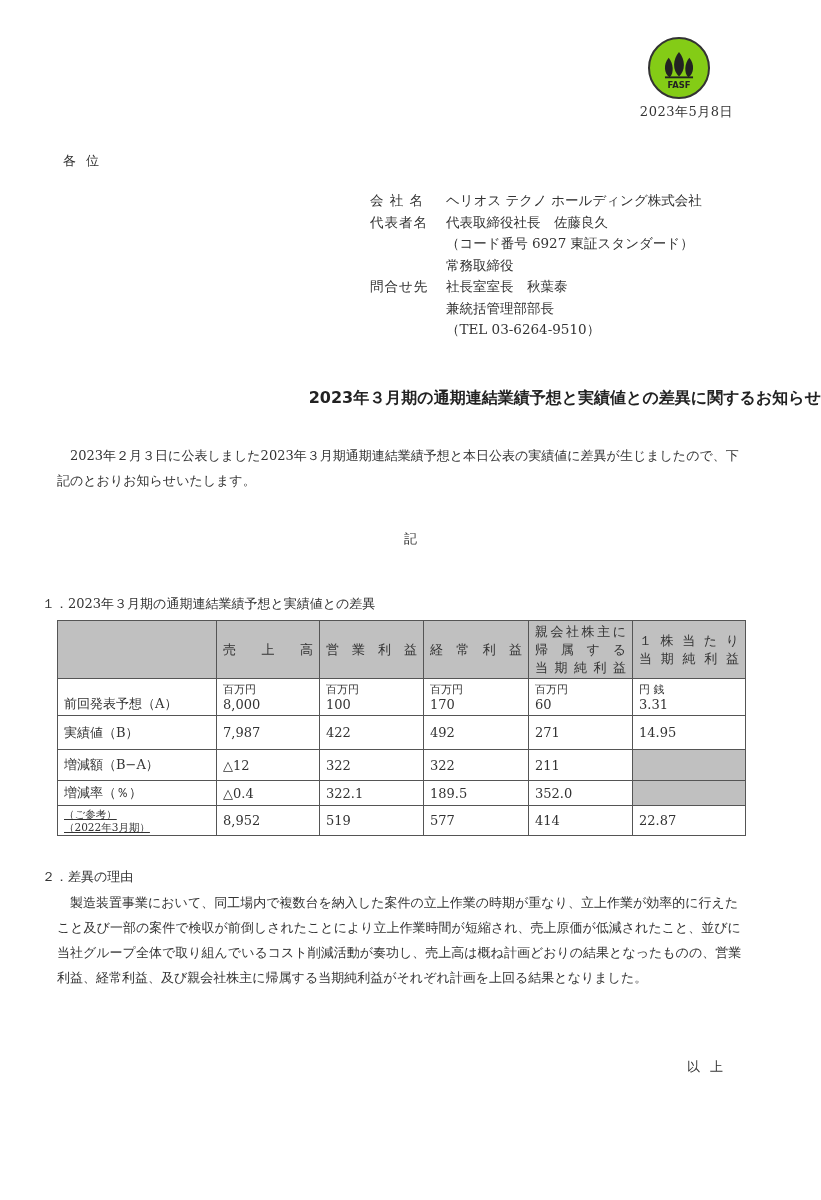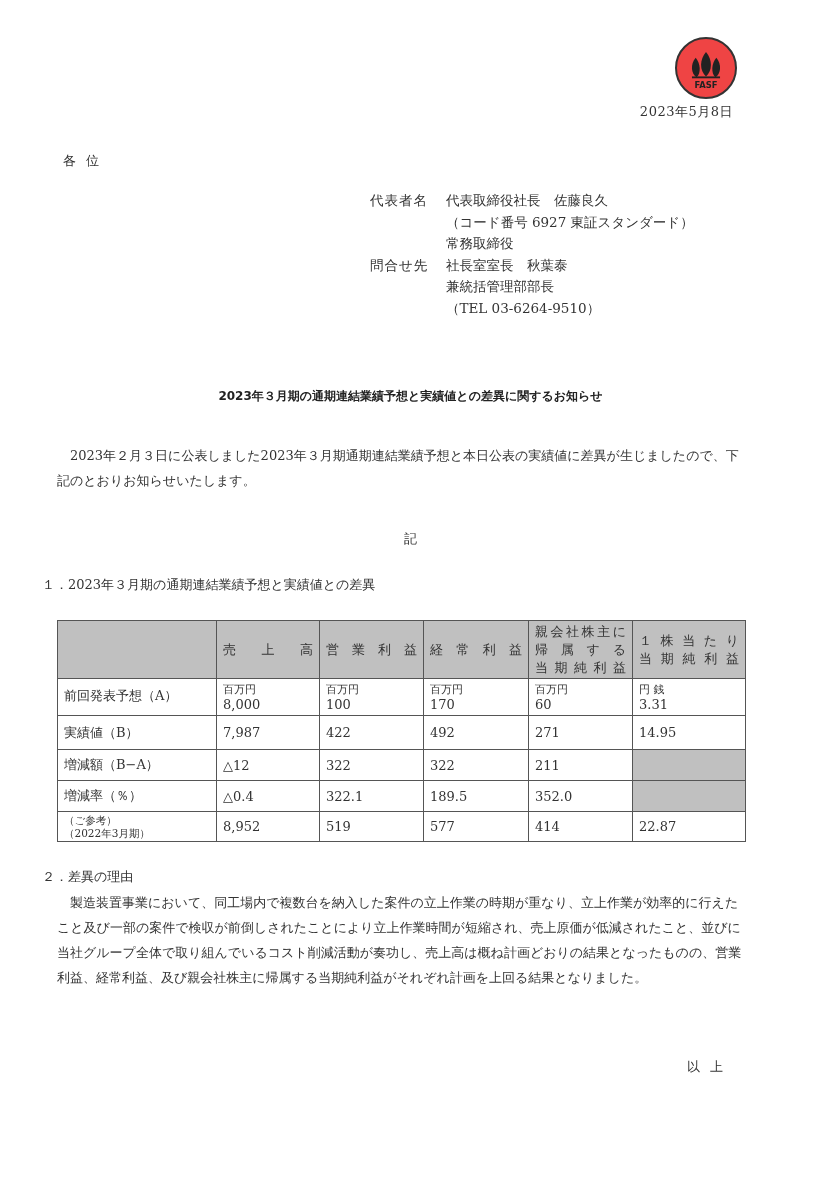--- a/index.html
+++ b/index.html
@@ -3,53 +3,53 @@
 <meta charset="utf-8">
 <style>
   html, body { margin: 0; padding: 0; background: #ffffff; }
   body {
     width: 821px; height: 1200px; position: relative; overflow: hidden;
     font-family: "DejaVu Serif", "Liberation Serif", serif;
     color: #333333;
   }
   .abs { position: absolute; }
   .logo {
-    left: 675px; top: 37px; width: 62px; height: 62px;
+    left: 648px; top: 37px; width: 62px; height: 62px;
     border: 2px solid #333; border-radius: 50%; box-sizing: border-box;
-    background: #ef4444;
+    background: #84cc16;
   }
   .logo svg { width: 100%; height: 100%; display: block; }
   .date { right: 88px; top: 103px; font-size: 13px; letter-spacing: 0.5px; }
   .addressee { left: 63px; top: 152px; font-size: 13px; letter-spacing: 10px; }
   .sender { left: 370px; top: 190px; font-size: 13.5px; line-height: 21.5px; }
   .sender-row { display: flex; }
   .sender-label { width: 76px; letter-spacing: 1px; }
   .sender-value { width: 296px; }
   .title {
-    left: 0; width: 821px; top: 388px; text-align: center;
+    left: 0; width: 821px; top: 388px; text-align: right;
     font-family: "DejaVu Sans", "Liberation Sans", sans-serif;
-    font-weight: bold; font-size: 12px; color: #222;
+    font-weight: bold; font-size: 16px; color: #222;
   }
   .intro { left: 57px; top: 443px; width: 690px; font-size: 13px; line-height: 25px; text-indent: 1em; }
   .ki { left: 0; width: 821px; top: 530px; text-align: center; font-size: 13px; }
-  .sec1 { left: 42px; top: 576px; font-size: 13px; }
+  .sec1 { left: 42px; top: 595px; font-size: 13px; }
   .period { left: 66px; top: 632px; font-size: 13px; }
   table.results {
     position: absolute; left: 57px; top: 620px;
     border-collapse: collapse; font-size: 13px; table-layout: fixed;
   }
   table.results td, table.results th {
     border: 1.5px solid #555; padding: 0 6px; font-weight: normal;
   }
   table.results th { background: #c0c0c0; height: 57px; }
   .hdr-multi { line-height: 18px; }
   .num { text-align: left; margin-top: 36px; }
   .unit { font-size: 11px; line-height: 14px; }
   .shade { background: #c0c0c0; }
-  .ref-label { font-size: 10.5px; line-height: 13px; }
+  .ref-label { font-size: 10.5px; line-height: 13px; text-decoration: underline; }
   .sec2 { left: 42px; top: 868px; font-size: 13px; }
   .reason { left: 57px; top: 890px; width: 690px; font-size: 13px; line-height: 25px; text-indent: 1em; }
   .closing { right: 88px; top: 1058px; font-size: 13px; letter-spacing: 10px; }
 </style>
 </head>
 <body>
 
 <div class="abs logo">
   <svg viewBox="0 0 62 62">
     <path d="M31 14 C24 22 24 34 31 40 C38 34 38 22 31 14 Z" fill="#222"></path>
@@ -57,20 +57,24 @@
     <path d="M42 20 C48 27 47 37 41 41 C36 36 37 26 42 20 Z" fill="#222"></path>
     <rect x="16" y="40" width="30" height="2" fill="#222"></rect>
     <text x="31" y="52" text-anchor="middle" font-family="DejaVu Sans, sans-serif" font-weight="bold" font-size="9" fill="#222">FASF</text>
   </svg>
 </div>
 
 <div class="abs date">2023年5月8日</div>
 <div class="abs addressee">各位</div>
 
 <div class="abs sender">
+  <div class="sender-row">
+    <span class="sender-label">会 社 名</span>
+    <span class="sender-value">ヘリオス テクノ ホールディング株式会社</span>
+  </div>
   <div class="sender-row">
     <span class="sender-label">代表者名</span>
     <span class="sender-value">代表取締役社長　佐藤良久</span>
   </div>
   <div class="sender-row">
     <span class="sender-label"></span>
     <span class="sender-value">（コード番号 6927 東証スタンダード）</span>
   </div>
   <div class="sender-row">
     <span class="sender-label"></span>
@@ -166,21 +170,21 @@
       <div style="display: flex; justify-content: space-between;">
             <span>当</span>
             <span>期</span>
             <span>純</span>
             <span>利</span>
             <span>益</span>
           </div>
     </th>
   </tr>
   <tr style="height:37px">
-    <td style="vertical-align:bottom;padding-bottom:10px">前回発表予想（A）</td>
+    <td style="vertical-align:bottom;padding-bottom:2px">前回発表予想（A）</td>
     <td class="num">
           <div class="unit">百万円</div>
           <div>8,000</div>
         </td>
     <td class="num">
           <div class="unit">百万円</div>
           <div>100</div>
         </td>
     <td class="num">
           <div class="unit">百万円</div>
@@ -204,21 +208,21 @@
     <td class="num">14.95</td>
   </tr>
   <tr style="height:31px">
     <td>増減額（B−A）</td>
     <td class="num">△12</td>
     <td class="num">322</td>
     <td class="num">322</td>
     <td class="num">211</td>
     <td class="num shade"></td>
   </tr>
-  <tr style="height:31px">
+  <tr style="height:25px">
     <td>増減率（％）</td>
     <td class="num">△0.4</td>
     <td class="num">322.1</td>
     <td class="num">189.5</td>
     <td class="num">352.0</td>
     <td class="num shade"></td>
   </tr>
   <tr style="height:30px">
     <td class="ref-label">
       <div>（ご参考）</div>

